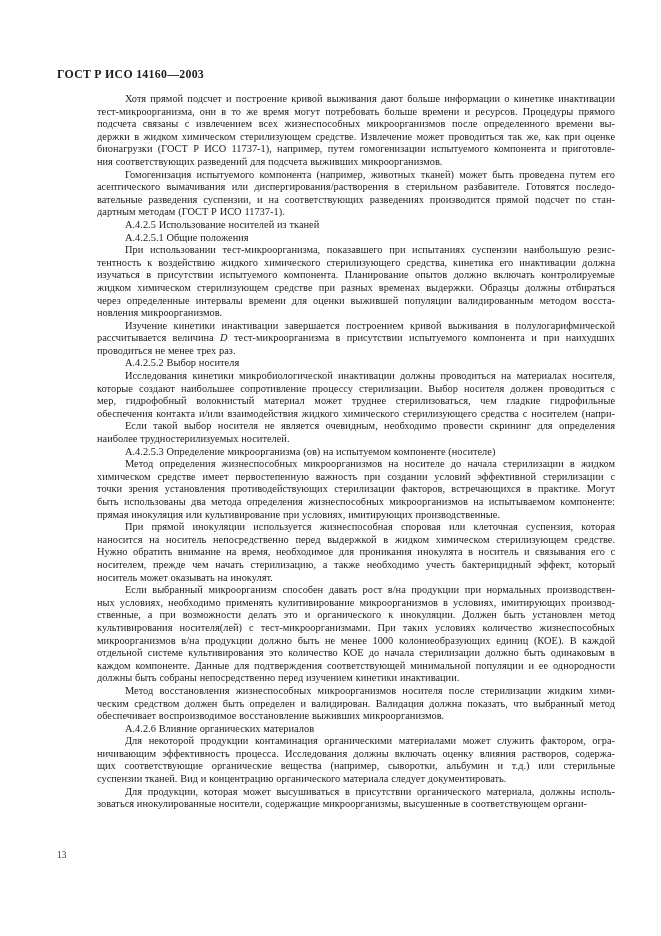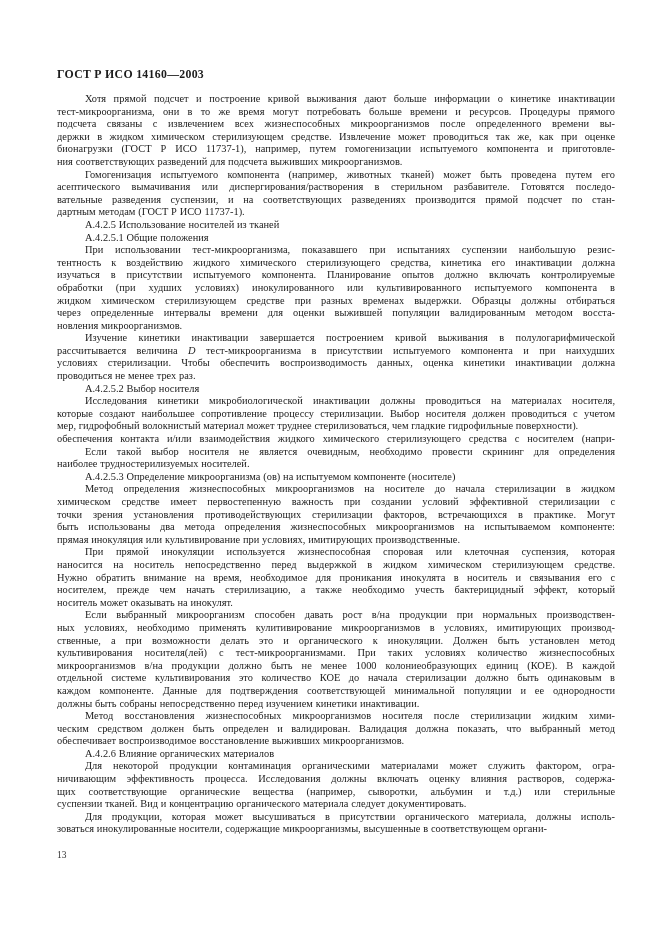--- a/index.html
+++ b/index.html
@@ -42,20 +42,21 @@
   }
   .line {
     font-size: 10.4px;
     line-height: 12.6px;
     height: 12.6px;
     overflow: hidden;
     text-align: justify;
     text-align-last: justify;
     white-space: normal;
     word-spacing: 0.2px;
+    margin-left: 40px;
   }
   .line.first {
     text-indent: 28px;
   }
   .line.last {
     text-align-last: left;
   }
   .line.heading {
     text-align: center;
     text-align-last: left;
@@ -91,27 +92,25 @@
       <div class="line last">ния соответствующих разведений для подсчета выживших микроорганизмов.</div>
       <div class="line first">Гомогенизация испытуемого компонента (например, животных тканей) может быть проведена путем его</div>
       <div class="line">асептического вымачивания или диспергирования/растворения в стерильном разбавителе. Готовятся последо-</div>
       <div class="line">вательные разведения суспензии, и на соответствующих разведениях производится прямой подсчет по стан-</div>
       <div class="line last">дартным методам (ГОСТ Р ИСО 11737-1).</div>
       <div class="line heading first">А.4.2.5 Использование носителей из тканей</div>
       <div class="line heading first">А.4.2.5.1 Общие положения</div>
       <div class="line first">При использовании тест-микроорганизма, показавшего при испытаниях суспензии наибольшую резис-</div>
       <div class="line">тентность к воздействию жидкого химического стерилизующего средства, кинетика его инактивации должна</div>
       <div class="line">изучаться в присутствии испытуемого компонента. Планирование опытов должно включать контролируемые</div>
-      <div class="line">обработки (при худших условиях) инокулированного или культивированного испытуемого компонента в</div>
       <div class="line">жидком химическом стерилизующем средстве при разных временах выдержки. Образцы должны отбираться</div>
       <div class="line">через определенные интервалы времени для оценки выжившей популяции валидированным методом восста-</div>
       <div class="line last">новления микроорганизмов.</div>
       <div class="line first">Изучение кинетики инактивации завершается построением кривой выживания в полулогарифмической</div>
       <div class="line"><span>рассчитывается величина </span><i>D</i><span> тест-микроорганизма в присутствии испытуемого компонента и при наихудших</span></div>
-      <div class="line">условиях стерилизации. Чтобы обеспечить воспроизводимость данных, оценка кинетики инактивации должна</div>
       <div class="line last">проводиться не менее трех раз.</div>
       <div class="line heading first">А.4.2.5.2 Выбор носителя</div>
       <div class="line first">Исследования кинетики микробиологической инактивации должны проводиться на материалах носителя,</div>
       <div class="line">которые создают наибольшее сопротивление процессу стерилизации. Выбор носителя должен проводиться с учетом</div>
       <div class="line last">мер, гидрофобный волокнистый материал может труднее стерилизоваться, чем гладкие гидрофильные поверхности).</div>
       <div class="line">обеспечения контакта и/или взаимодействия жидкого химического стерилизующего средства с носителем (напри-</div>
       <div class="line first">Если такой выбор носителя не является очевидным, необходимо провести скрининг для определения</div>
       <div class="line last">наиболее трудностерилизуемых носителей.</div>
       <div class="line heading first">А.4.2.5.3 Определение микроорганизма (ов) на испытуемом компоненте (носителе)</div>
       <div class="line first">Метод определения жизнеспособных микроорганизмов на носителе до начала стерилизации в жидком</div>

